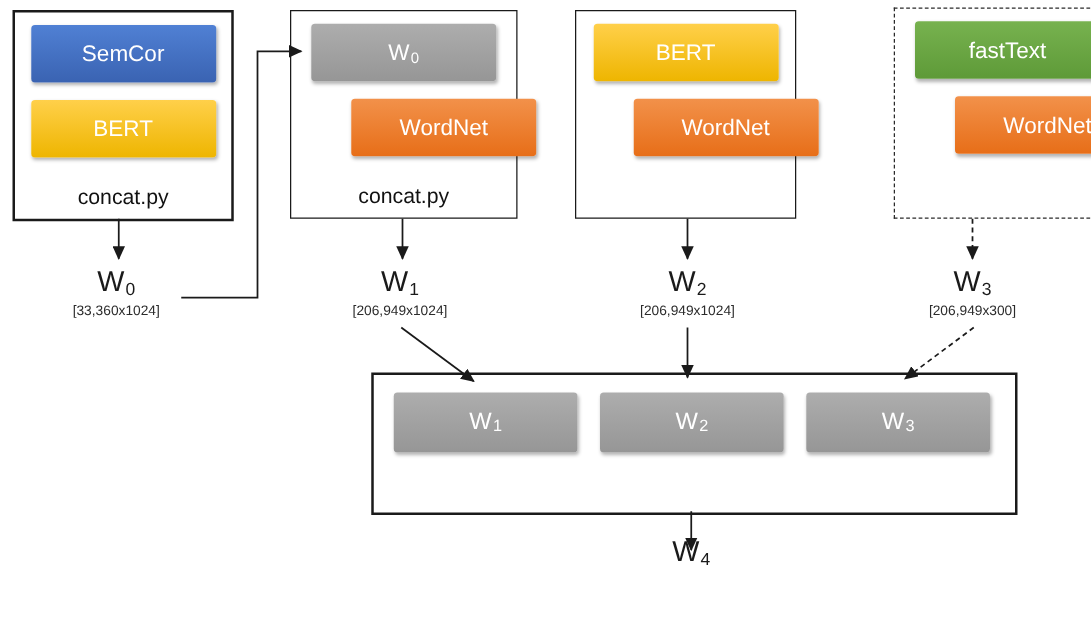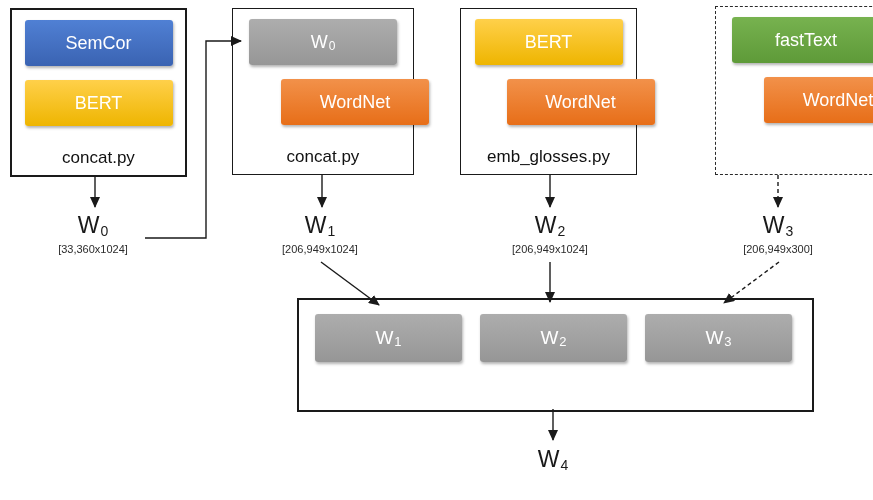--- a/index.html
+++ b/index.html
@@ -67,21 +67,20 @@
     <div class="caption">concat.py</div>
   </div>
 
   <div class="module" style="left:460px;top:8px;width:175px;height:165px">
     <div class="chip pos1 c-yellow">
       <span>BERT</span>
     </div>
     <div class="chip pos2 c-orange">
       <span>WordNet</span>
     </div>
-    <div class="caption">emb_glosses.py</div>
   </div>
 
   <div class="module dashed" style="left:715px;top:6px;width:180px;height:167px">
     <div class="chip pos1 c-green">
       <span>fastText</span>
     </div>
     <div class="chip pos2 c-orange">
       <span>WordNet</span>
     </div>
   </div>
@@ -111,21 +110,21 @@
       <span>W</span><span class="chipsub">1</span>
     </div>
     <div class="chip slot c-gray" style="left:181px;top:14px">
       <span>W</span><span class="chipsub">2</span>
     </div>
     <div class="chip slot c-gray" style="left:346px;top:14px">
       <span>W</span><span class="chipsub">3</span>
     </div>
   </div>
 
-  <div class="wlabel" style="left:453px;top:446px">
+  <div class="wlabel" style="left:453px;top:428px">
     <span>W</span><span class="wsub">4</span>
   </div>
 
   <svg class="overlay" width="873" height="500" viewBox="0 0 873 500">
     <defs>
       <marker id="ah" markerUnits="userSpaceOnUse" markerWidth="12" markerHeight="10" refX="10" refY="5" orient="auto">
         <path d="M0,0 L11,5 L0,10 z" fill="#1a1a1a"></path>
       </marker>
     </defs>
     <line x1="95" y1="175" x2="95" y2="207" marker-end="url(#ah)"></line>

